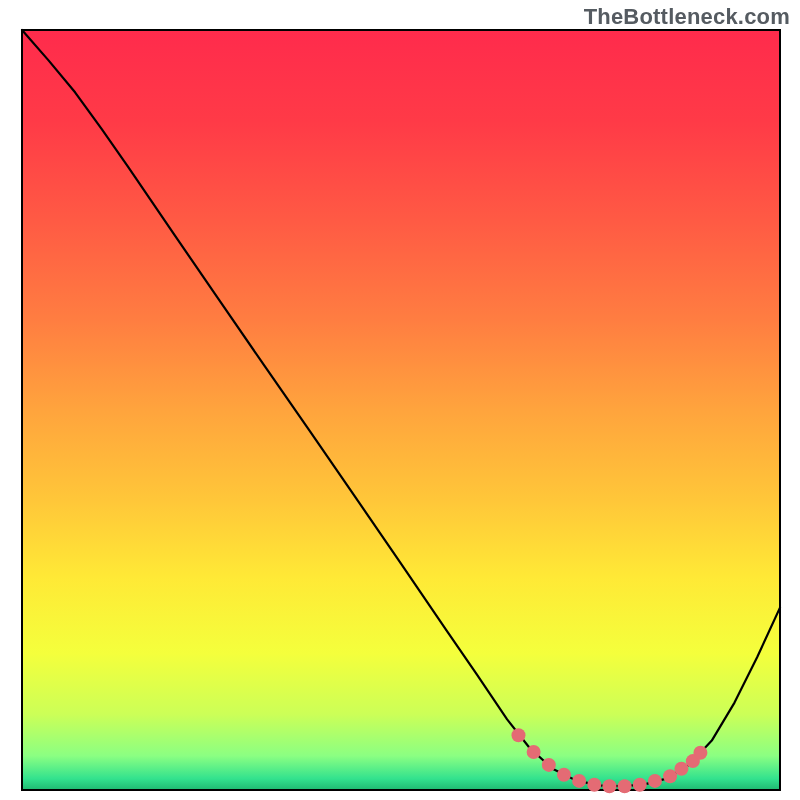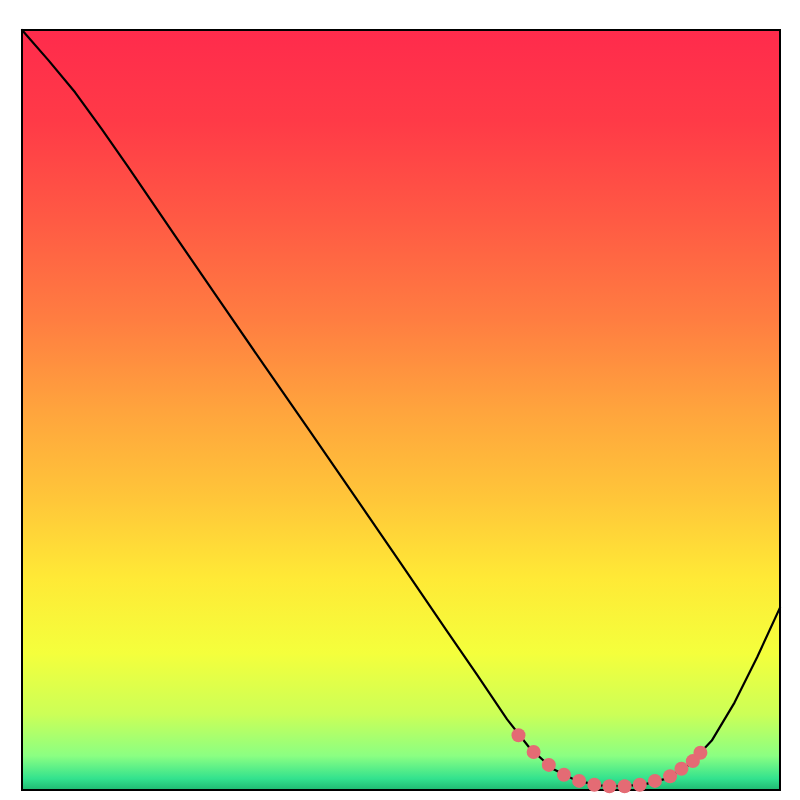--- a/index.html
+++ b/index.html
@@ -26,20 +26,21 @@
     letter-spacing: 0.2px;
   }
   svg {
     display: block;
   }
 </style>
 </head>
 <body>
 
 <div class="chart-container">
+  <div class="watermark">TheBottleneck.com</div>
   <svg id="chart-svg" width="800" height="800" viewBox="0 0 800 800">
     <defs>
       <linearGradient id="bg-grad" x1="0" y1="0" x2="0" y2="1">
           <stop offset="0.00%" stop-color="#ff2b4c"></stop>
           <stop offset="12.00%" stop-color="#ff3a47"></stop>
           <stop offset="25.00%" stop-color="#ff5a44"></stop>
           <stop offset="38.00%" stop-color="#ff7d41"></stop>
           <stop offset="50.00%" stop-color="#ffa43d"></stop>
           <stop offset="62.00%" stop-color="#ffc739"></stop>
           <stop offset="72.00%" stop-color="#ffe936"></stop>

